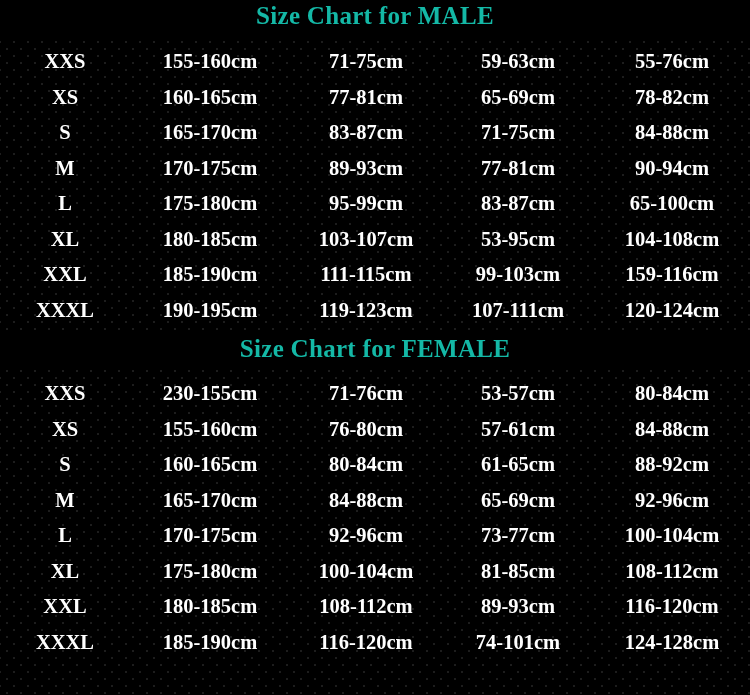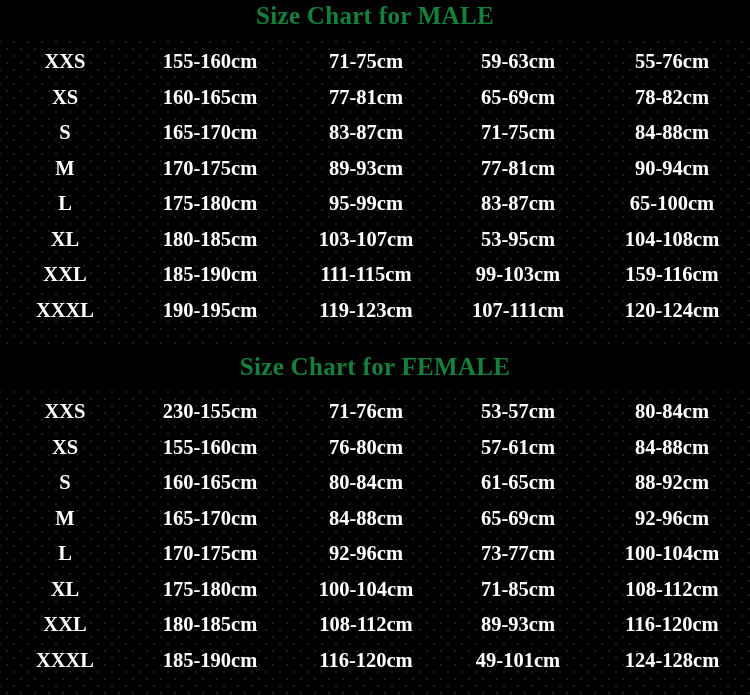--- a/index.html
+++ b/index.html
@@ -25,32 +25,32 @@
     background-size: 14px 14px, 14px 14px;
     background-position: 0 0, 7px 7px;
   }
   .chart-title {
     background: #000000;
     text-align: center;
     font-weight: bold;
     font-size: 25px;
     letter-spacing: 0.3px;
     line-height: 1.0;
-    color: #15803d;
+    color: #14b8a6;
   }
   .title-male {
     height: 36px;
     padding-top: 3px;
     box-sizing: border-box;
   }
   .title-female {
     height: 38px;
     padding-top: 6px;
     box-sizing: border-box;
-    margin-top: 20px;
+    margin-top: 2px;
   }
   table.size-table {
     width: 100%;
     border-collapse: collapse;
     table-layout: fixed;
   }
   table.size-table td {
     text-align: center;
     font-size: 20.5px;
     font-weight: bold;
@@ -189,34 +189,34 @@
           <td>L</td>
           <td>170-175cm</td>
           <td>92-96cm</td>
           <td>73-77cm</td>
           <td>100-104cm</td>
         </tr>
         <tr>
           <td>XL</td>
           <td>175-180cm</td>
           <td>100-104cm</td>
-          <td>71-85cm</td>
+          <td>81-85cm</td>
           <td>108-112cm</td>
         </tr>
         <tr>
           <td>XXL</td>
           <td>180-185cm</td>
           <td>108-112cm</td>
           <td>89-93cm</td>
           <td>116-120cm</td>
         </tr>
         <tr>
           <td>XXXL</td>
           <td>185-190cm</td>
           <td>116-120cm</td>
-          <td>49-101cm</td>
+          <td>74-101cm</td>
           <td>124-128cm</td>
         </tr>
       </tbody>
     </table>
   </div>
 
 </div>
 
 </body></html>

